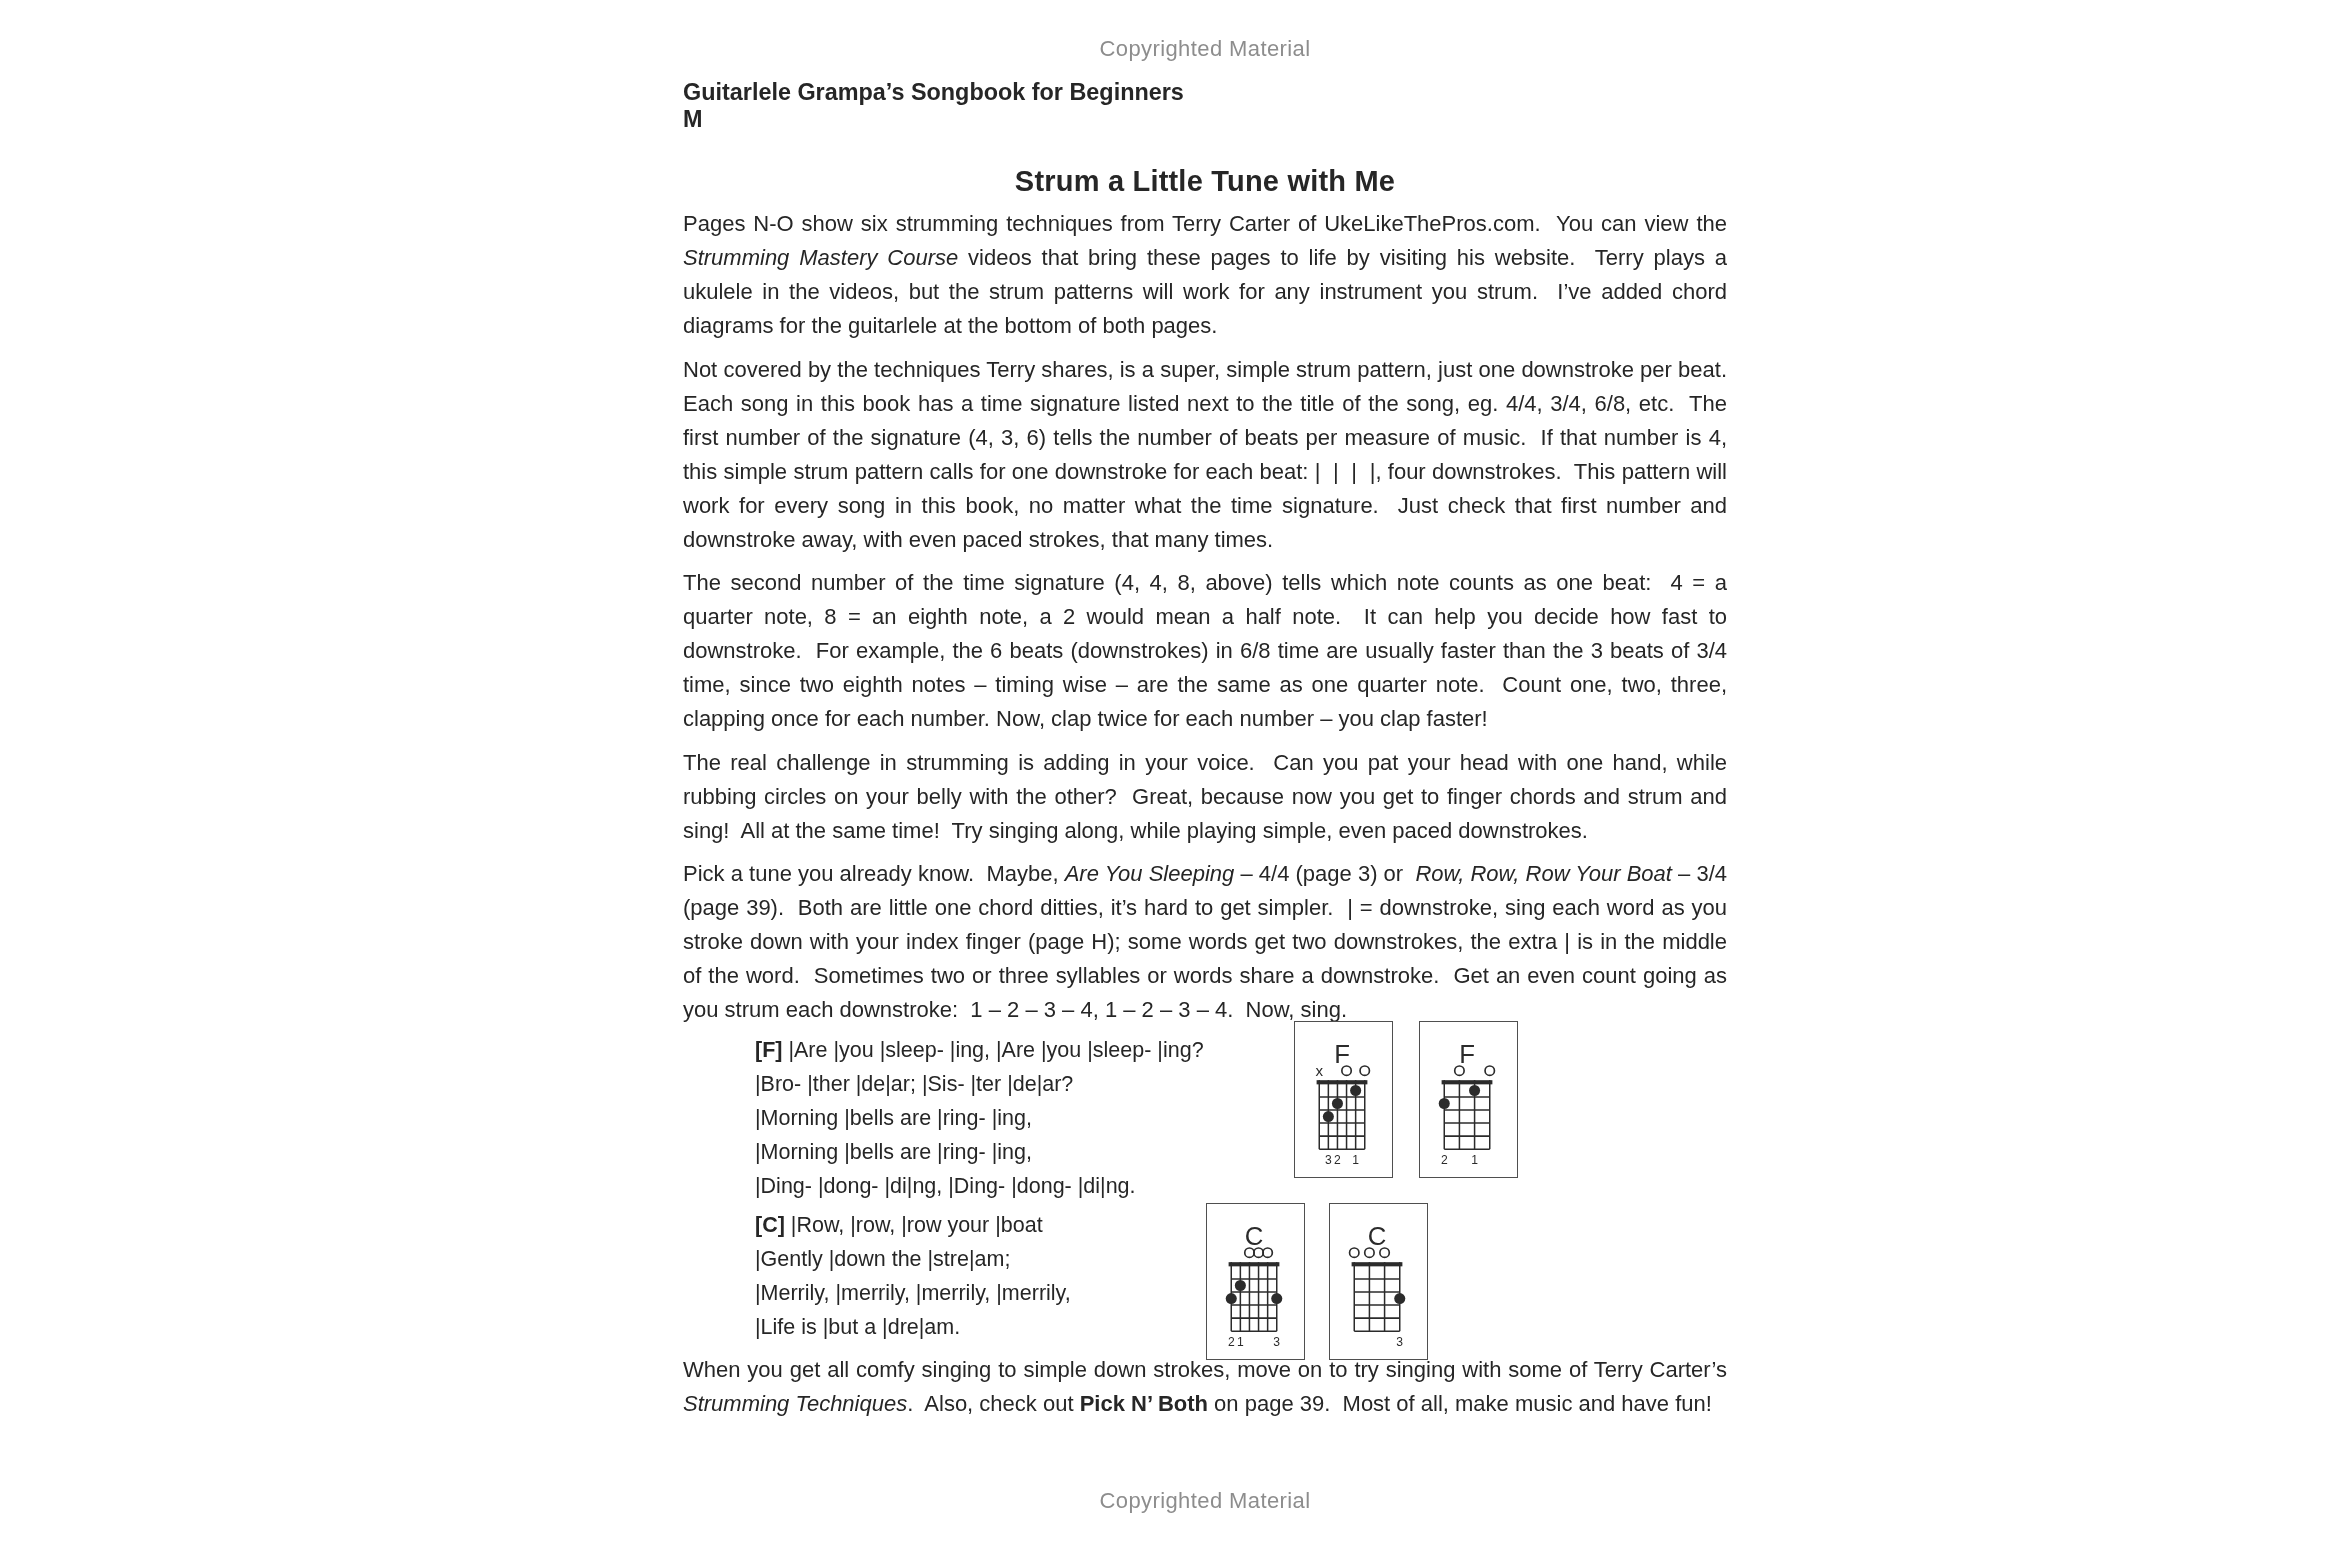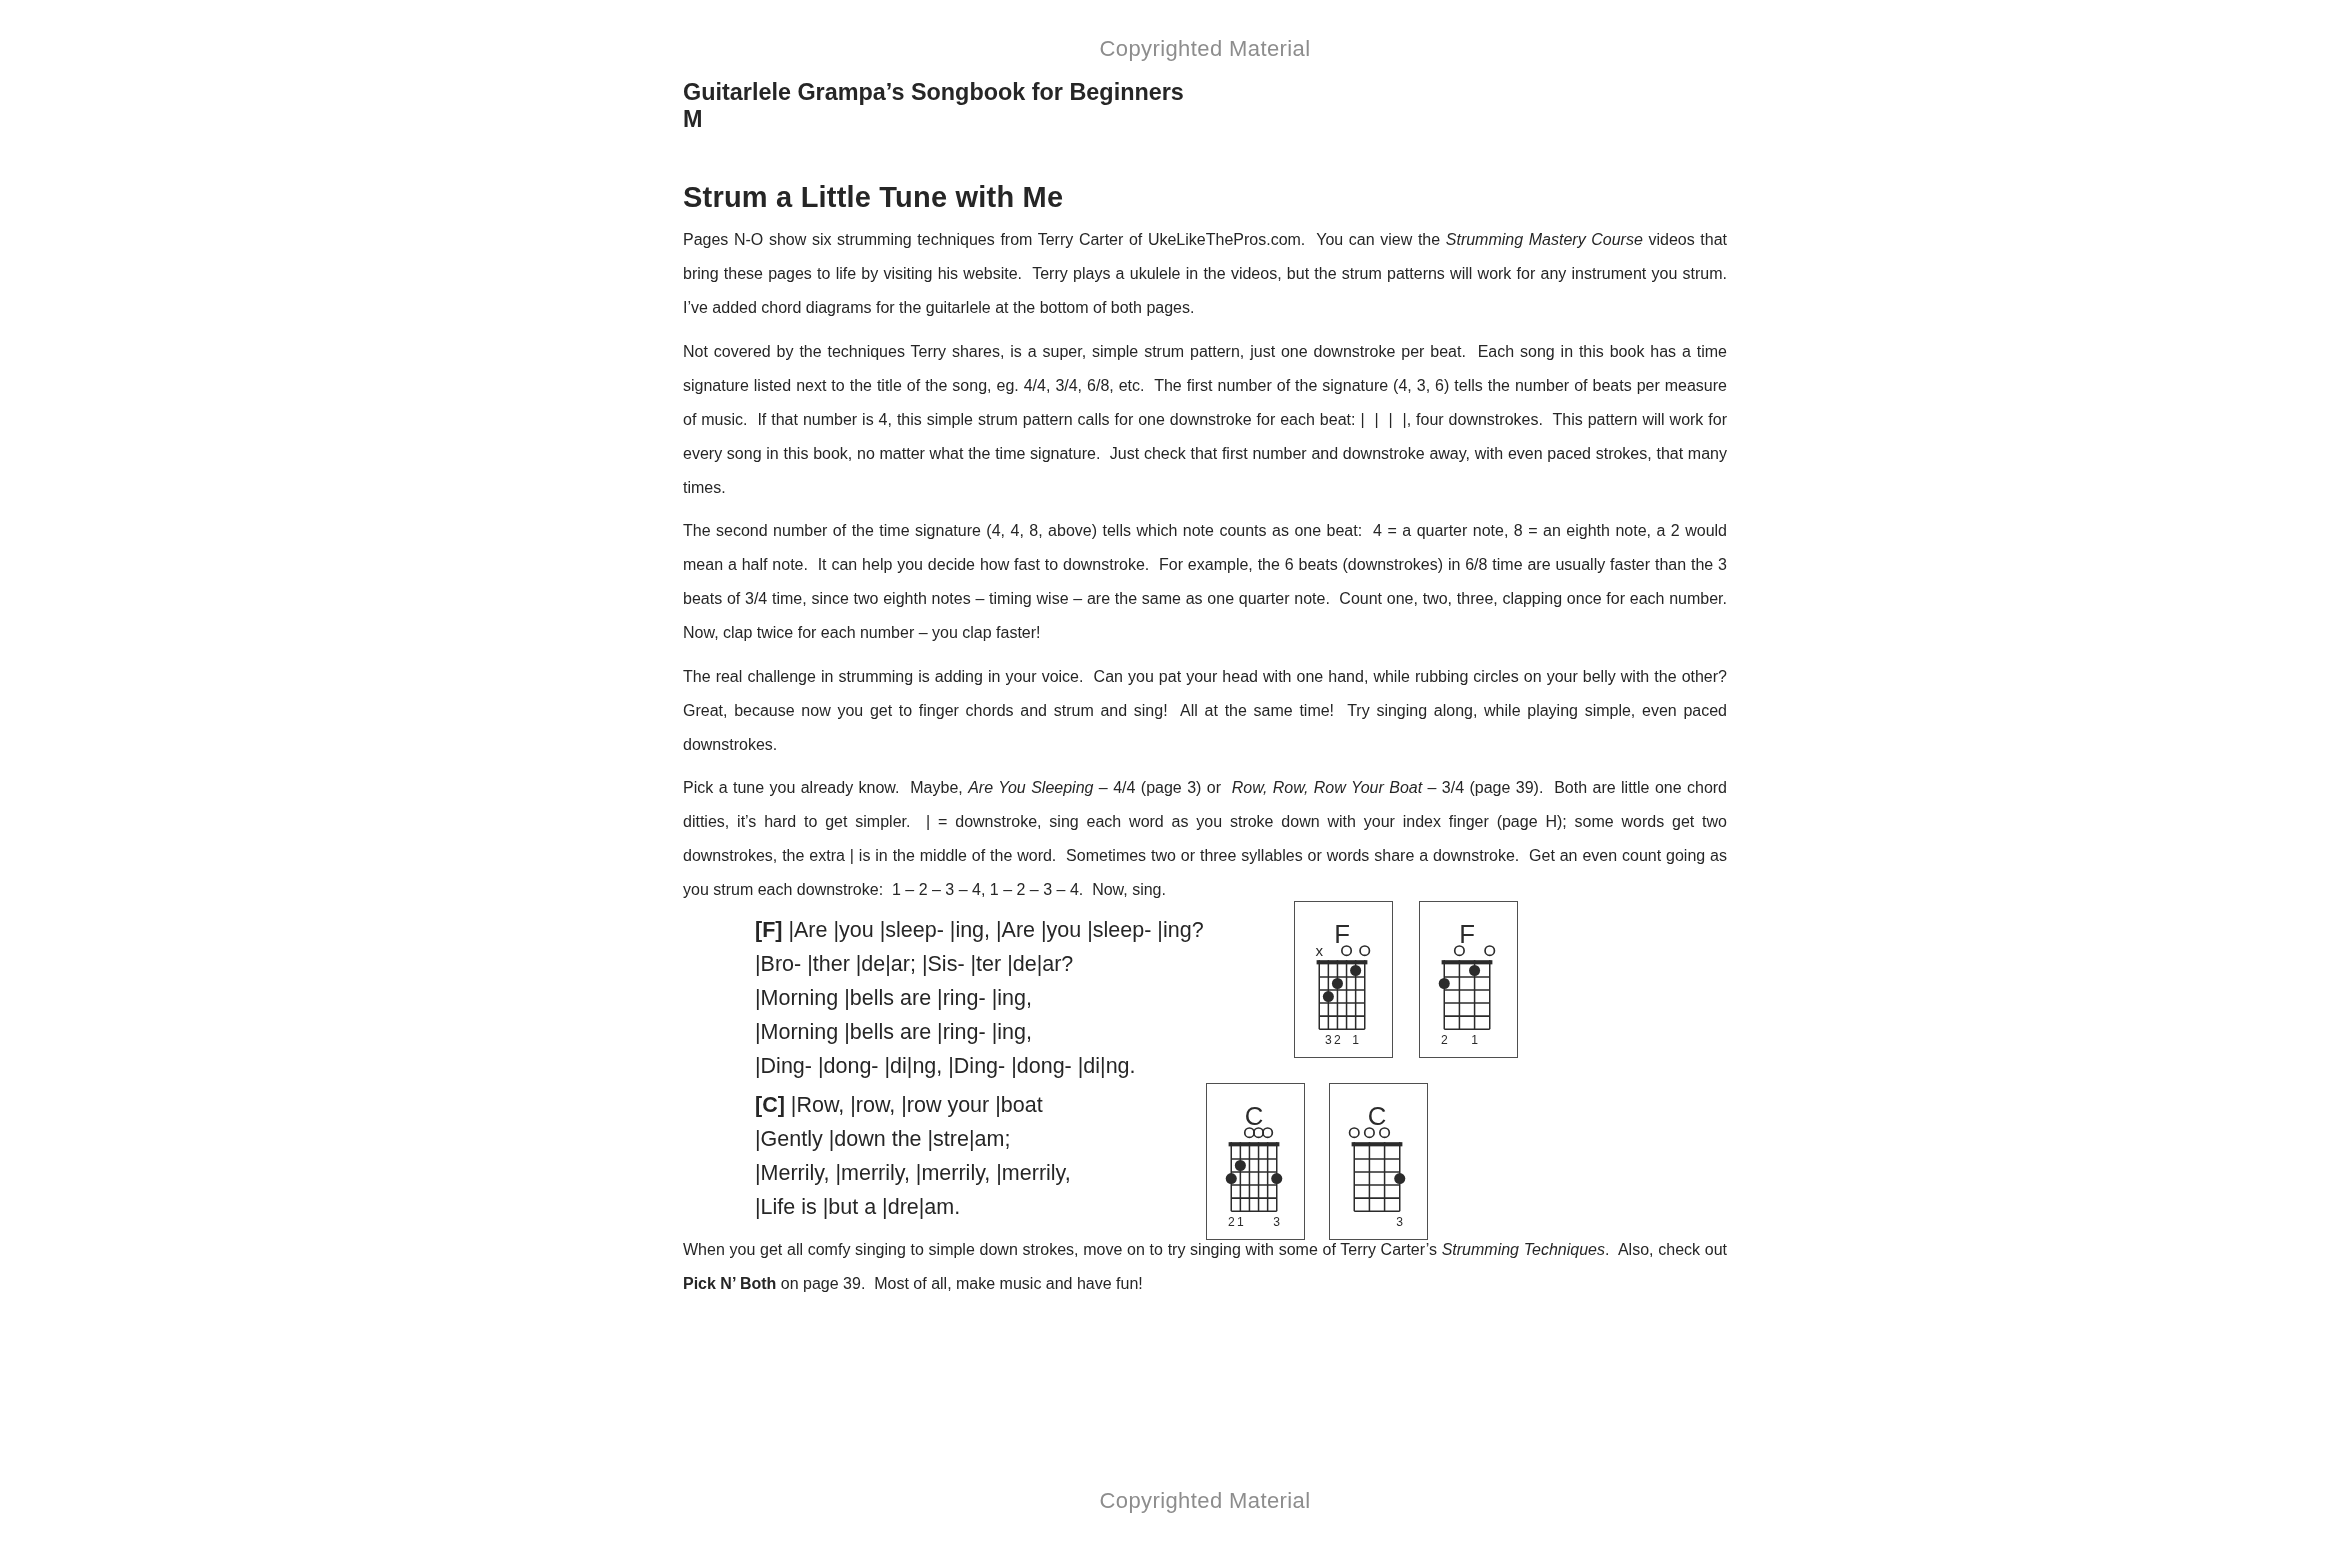--- a/index.html
+++ b/index.html
@@ -4,22 +4,22 @@
 <style>
   html,body{margin:0;padding:0;background:#ffffff;}
   .page{
     position:relative;width:2324px;height:1561px;background:#ffffff;
     font-family:"Liberation Sans", sans-serif;color:#262626;overflow:hidden;
   }
   .content{position:absolute;left:683px;top:0;width:1044px;}
   .copyright-top{color:#8d8d8d;text-align:center;font-size:22px;margin-top:36px;letter-spacing:0.4px;}
   .header-row{display:flex;justify-content:space-between;align-items:baseline;
     font-weight:bold;font-size:23.4px;margin-top:17px;flex-direction:column;}
-  .title{text-align:left;font-weight:bold;font-size:29px;margin-top:48px;letter-spacing:0.2px;}
-  p.body{font-size:16px;line-height:34px;text-align:justify;margin:9.4px 0 0 0;white-space:pre-wrap;}
+  .title{text-align:center;font-weight:bold;font-size:29px;margin-top:32px;letter-spacing:0.2px;}
+  p.body{font-size:22px;line-height:34px;text-align:justify;margin:9.4px 0 0 0;white-space:pre-wrap;}
   .it{font-style:italic;}
   .bd{font-weight:bold;}
   .f-section{position:relative;margin-top:6.2px;}
   .c-section{position:relative;margin-top:4.7px;}
   .now-count{font-size:22px;line-height:34px;margin:0 0 3.1px 0;white-space:pre-wrap;}
   .lyrics{margin-left:72px;font-size:21.5px;line-height:34px;white-space:pre-wrap;}
   .lyrics .line{height:34px;}
   .chord-box{position:absolute;width:97px;height:155px;border:1.6px solid #4f4f4f;
     background:#ffffff;z-index:2;}
   .closing{margin-top:7.8px;}

